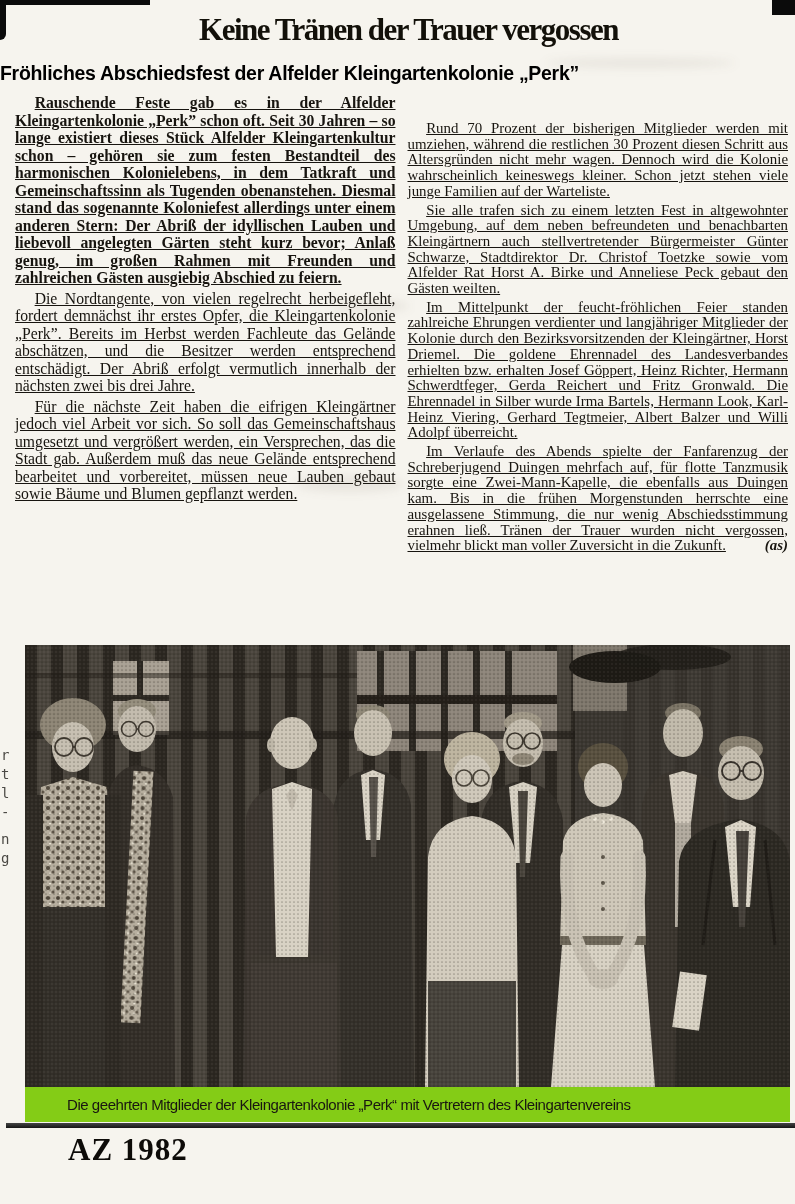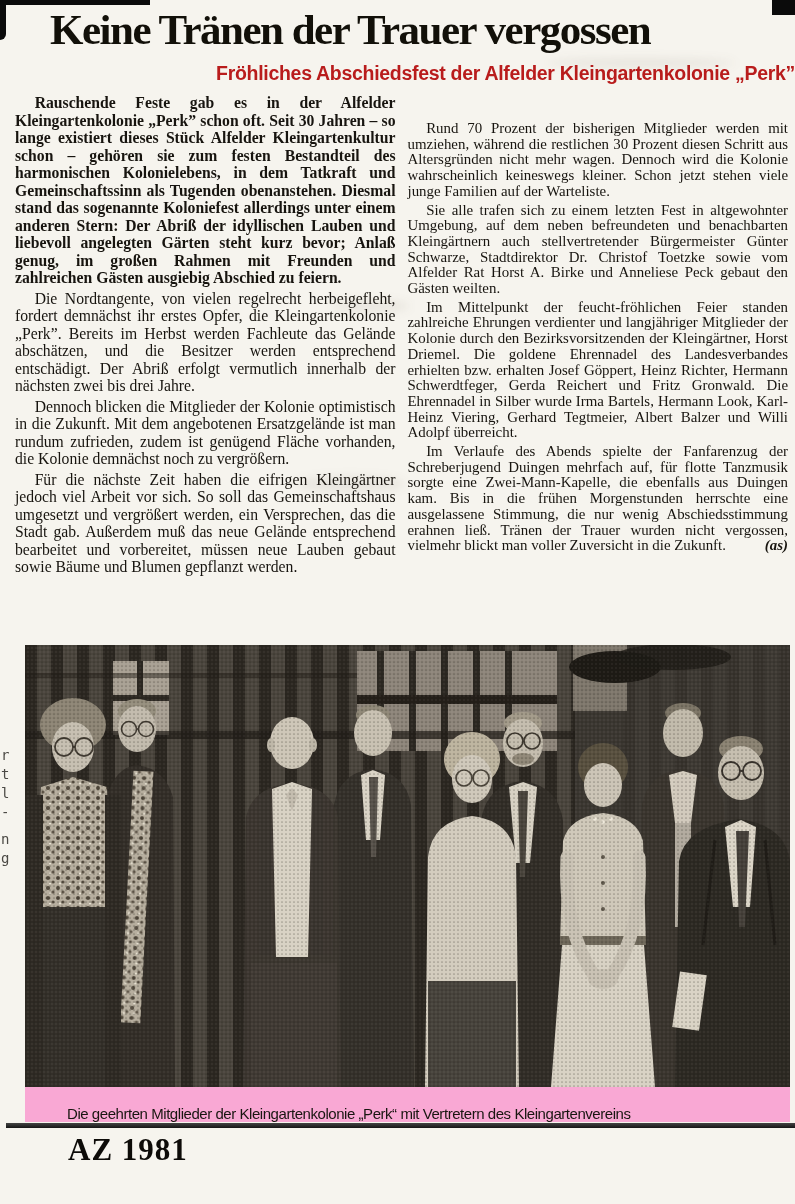--- a/index.html
+++ b/index.html
@@ -4,46 +4,46 @@
 <style>
   html,body{margin:0;padding:0;background:#dddbd6;}
   .page{position:relative;width:795px;height:1204px;background:#f6f4ee;
         font-family:"Liberation Serif",serif;color:#17140f;overflow:hidden;}
 
   
   .scan-edge-top{position:absolute;top:0;left:0;width:150px;height:5px;background:#0b0b0b;}
   .scan-edge-left{position:absolute;top:0;left:0;width:6px;height:40px;background:#0b0b0b;border-bottom-right-radius:9px;}
   .scan-corner-tr{position:absolute;top:0;right:0;width:23px;height:15px;background:#0b0b0b;}
 
-  h1.title{margin:7px 28px 0 50px;text-align:left;font-size:43px;line-height:46px;
+  h1.title{margin:7px 28px 0 50px;text-align:center;font-size:31px;line-height:46px;
            font-weight:bold;letter-spacing:-1.5px;color:#121009;
            font-family:"Liberation Serif",serif;}
-  h2.subtitle{margin:9px 0 6px;text-align:right;font-size:19.5px;font-weight:bold;
-           letter-spacing:-0.3px;color:#b91c1c;font-family:"Liberation Sans",sans-serif;}
-
-  .columns{display:flex;gap:12px;padding:3px 7px 0 15px;height:551px;overflow:hidden;}
+  h2.subtitle{margin:9px 0 6px;text-align:left;font-size:19.5px;font-weight:bold;
+           letter-spacing:-0.3px;color:#000000;font-family:"Liberation Sans",sans-serif;}
+
+  .columns{display:flex;gap:12px;padding:3px 7px 0 15px;height:551px;overflow:hidden;text-decoration:underline;}
   .col{flex:1;text-align:justify;}
   .col-left{font-size:15.7px;line-height:17.5px;}
   .col-right{font-size:14.9px;line-height:15.7px;margin-top:27px;}
   .col p{margin:0 0 3px;text-indent:1.25em;}
   .col p.lead{font-weight:bold;}
   .sig{float:right;font-style:italic;font-weight:bold;text-indent:0;}
 
   .margin-frags{position:absolute;left:1px;top:746px;width:14px;
                 font-family:"DejaVu Sans Mono",monospace;font-size:14px;
                 color:#4c4a45;line-height:19px;}
   .margin-frags span{display:block;}
   .margin-frags span:nth-child(4){margin-bottom:8px;}
 
   .photo-wrap{position:absolute;left:25px;top:645px;width:765px;height:442px;
               background:#3b3731;overflow:hidden;}
   .photo-wrap svg{display:block;width:765px;height:442px;}
 
   .caption-bar{position:absolute;left:25px;top:1087px;width:765px;height:35px;
-               background:#f9a8d4;display:flex;align-items:flex-end;}
+               background:#84cc16;display:flex;align-items:center;}
   .caption-text{font-family:"Liberation Sans",sans-serif;font-size:15px;
                 letter-spacing:-0.45px;margin-left:42px;color:#191611;}
 
   .rule{position:absolute;left:6px;top:1123px;width:789px;height:5px;
         background:linear-gradient(#454545,#151515);}
 
   .stamp{position:absolute;left:68px;top:1132px;font-size:31px;font-weight:bold;
          letter-spacing:1px;color:#0d0b08;font-family:"Liberation Serif",serif;}
 
   .smudge{position:absolute;border-radius:50%;filter:blur(5px);
@@ -61,21 +61,20 @@
   <div class="scan-edge-left"></div>
   <div class="scan-corner-tr"></div>
 
   <h1 class="title">Keine Tränen der Trauer vergossen</h1>
   <h2 class="subtitle">Fröhliches Abschiedsfest der Alfelder Kleingartenkolonie „Perk”</h2>
 
   <div class="columns">
     <div class="col col-left">
       <p class="lead">Rauschende Feste gab es in der Alfelder Kleingartenkolonie „Perk” schon oft. Seit 30 Jahren – so lange existiert dieses Stück Alfelder Kleingartenkultur schon – gehören sie zum festen Bestandteil des harmonischen Kolonielebens, in dem Tatkraft und Gemeinschaftssinn als Tugenden obenanstehen. Diesmal stand das sogenannte Koloniefest allerdings unter einem anderen Stern: Der Abriß der idyllischen Lauben und liebevoll angelegten Gärten steht kurz bevor; Anlaß genug, im großen Rahmen mit Freunden und zahlreichen Gästen ausgiebig Abschied zu feiern.</p>
       <p>Die Nordtangente, von vielen regelrecht herbeigefleht, fordert demnächst ihr erstes Opfer, die Kleingartenkolonie „Perk”. Bereits im Herbst werden Fachleute das Gelände abschätzen, und die Besitzer werden entsprechend entschädigt. Der Abriß erfolgt vermutlich innerhalb der nächsten zwei bis drei Jahre.</p>
-      <p>Dennoch blicken die Mitglieder der Kolonie optimistisch in die Zukunft. Mit dem angebotenen Ersatzgelände ist man rundum zufrieden, zudem ist genügend Fläche vorhanden, die Kolonie demnächst noch zu vergrößern.</p>
       <p>Für die nächste Zeit haben die eifrigen Kleingärtner jedoch viel Arbeit vor sich. So soll das Gemeinschaftshaus umgesetzt und vergrößert werden, ein Versprechen, das die Stadt gab. Außerdem muß das neue Gelände entsprechend bearbeitet und vorbereitet, müssen neue Lauben gebaut sowie Bäume und Blumen gepflanzt werden.</p>
     </div>
     <div class="col col-right">
       <p>Rund 70 Prozent der bisherigen Mitglieder werden mit umziehen, während die restlichen 30 Prozent diesen Schritt aus Altersgründen nicht mehr wagen. Dennoch wird die Kolonie wahrscheinlich keineswegs kleiner. Schon jetzt stehen viele junge Familien auf der Warteliste.</p>
       <p>Sie alle trafen sich zu einem letzten Fest in altgewohnter Umgebung, auf dem neben befreundeten und benachbarten Kleingärtnern auch stellvertretender Bürgermeister Günter Schwarze, Stadtdirektor Dr. Christof Toetzke sowie vom Alfelder Rat Horst A. Birke und Anneliese Peck gebaut den Gästen weilten.</p>
       <p>Im Mittelpunkt der feucht-fröhlichen Feier standen zahlreiche Ehrungen verdienter und langjähriger Mitglieder der Kolonie durch den Bezirksvorsitzenden der Kleingärtner, Horst Driemel. Die goldene Ehrennadel des Landesverbandes erhielten bzw. erhalten Josef Göppert, Heinz Richter, Hermann Schwerdtfeger, Gerda Reichert und Fritz Gronwald. Die Ehrennadel in Silber wurde Irma Bartels, Hermann Look, Karl-Heinz Viering, Gerhard Tegtmeier, Albert Balzer und Willi Adolpf überreicht.</p>
       <p><span>Im Verlaufe des Abends spielte der Fanfarenzug der Schreberjugend Duingen mehrfach auf, für flotte Tanzmusik sorgte eine Zwei-Mann-Kapelle, die ebenfalls aus Duingen kam. Bis in die frühen Morgenstunden herrschte eine ausgelassene Stimmung, die nur wenig Abschiedsstimmung erahnen ließ. Tränen der Trauer wurden nicht vergossen, vielmehr blickt man voller Zuversicht in die Zukunft.</span> <span class="sig">(as)</span></p>
     </div>
   </div>
 
@@ -230,15 +229,15 @@
       <rect x="0" y="0" width="765" height="442" fill="url(#ht)"></rect>
     </svg>
   </div>
 
   <div class="caption-bar">
     <span class="caption-text">Die geehrten Mitglieder der Kleingartenkolonie „Perk“ mit Vertretern des Kleingartenvereins</span>
   </div>
 
   <div class="rule"></div>
 
-  <div class="stamp">AZ 1981</div>
+  <div class="stamp">AZ 1982</div>
 
 </div>
 
 </body></html>

